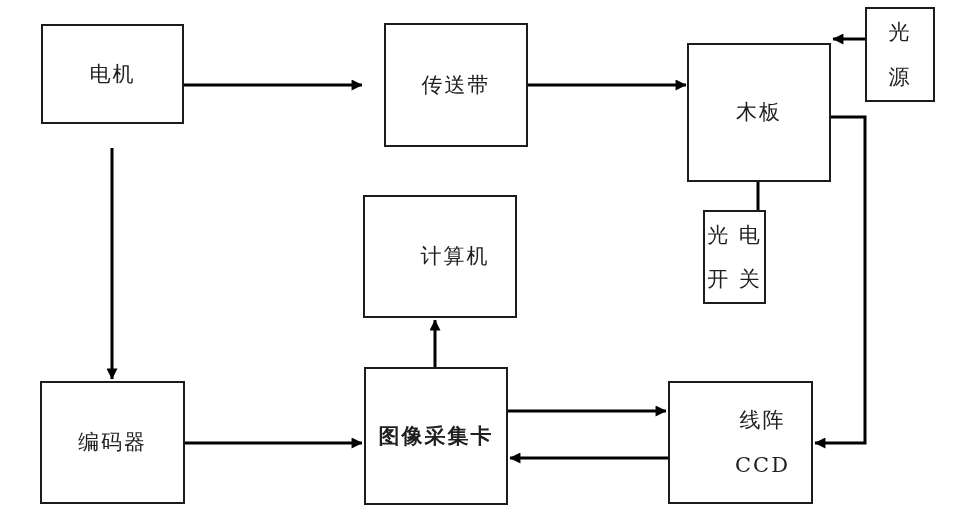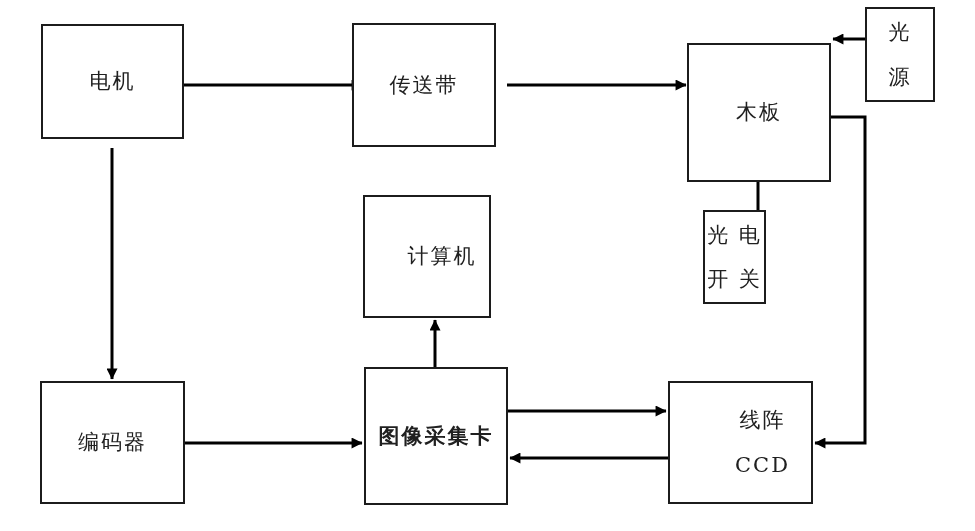--- a/index.html
+++ b/index.html
@@ -59,38 +59,38 @@
         <polyline points="758,210 758,150" marker-end="url(#arrowhead)"></polyline>
         <polyline points="112,148 112,379" marker-end="url(#arrowhead)"></polyline>
         <polyline points="185,443 362,443" marker-end="url(#arrowhead)"></polyline>
         <polyline points="435,367 435,320" marker-end="url(#arrowhead)"></polyline>
         <polyline points="508,411 666,411" marker-end="url(#arrowhead)"></polyline>
         <polyline points="668,458 510,458" marker-end="url(#arrowhead)"></polyline>
         <polyline points="831,117 865,117 865,443 815,443" marker-end="url(#arrowhead)"></polyline>
       </g>
   </svg>
   <div id="box-layer">
-      <div class="box" style="left: 41px; top: 24px; width: 143px; height: 115px;">
+      <div class="box" style="left: 41px; top: 24px; width: 143px; height: 100px;">
         <span class="box-label">电机</span>
       </div>
-      <div class="box" style="left: 352px; top: 23px; width: 144px; height: 124px;">
+      <div class="box" style="left: 384px; top: 23px; width: 144px; height: 124px;">
         <span class="box-label">传送带</span>
       </div>
       <div class="box" style="left: 687px; top: 9px; width: 144px; height: 139px; margin-top: 34px;">
         <span class="box-label">木板</span>
       </div>
       <div class="box" style="left: 865px; top: 7px; width: 70px; height: 95px;">
         <span class="box-label">光
 源</span>
       </div>
       <div class="box" style="left: 703px; top: 210px; width: 63px; height: 94px;">
         <span class="box-label">光 电
 开 关</span>
       </div>
-      <div class="box" style="left: 363px; top: 195px; width: 128px; height: 123px; padding-left: 30px;">
+      <div class="box" style="left: 363px; top: 195px; width: 154px; height: 123px; padding-left: 30px;">
         <span class="box-label">计算机</span>
       </div>
       <div class="box" style="left: 40px; top: 381px; width: 145px; height: 123px; align-items: center;">
         <span class="box-label">编码器</span>
       </div>
       <div class="box" style="left: 364px; top: 367px; width: 144px; height: 138px; font-weight: bold;">
         <span class="box-label">图像采集卡</span>
       </div>
       <div class="box" style="left: 668px; top: 381px; width: 145px; height: 123px; padding-left: 44px;">
         <span class="box-label">线阵 CCD</span>

